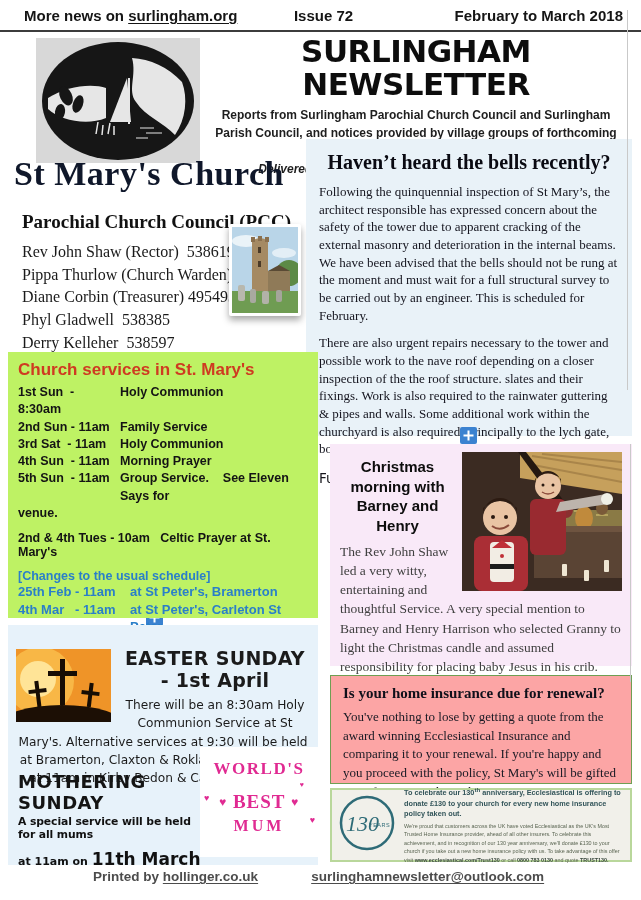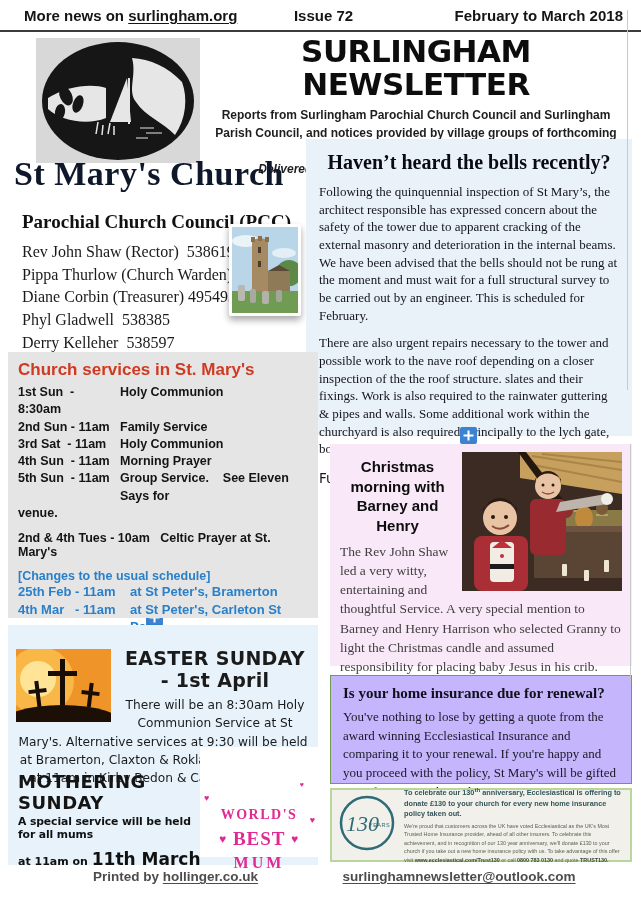--- a/index.html
+++ b/index.html
@@ -47,21 +47,21 @@
     margin-bottom:10px; color:#14141e; }
   #bells-note { margin-top:4px; display:flex; align-items:center; gap:6px;
     font-family:"DejaVu Sans", sans-serif; font-size:13.5px; font-weight:500; color:#16161c; }
 
   
   .plus-btn { width:17px; height:17px; cursor:pointer; }
   #plus1 { left:460px; top:427px; }
   #plus2 { left:146px; top:609px; }
 
   
-  #services-box { left:8px; top:352px; width:310px; height:266px; background:#e5e5e5;
+  #services-box { left:8px; top:352px; width:310px; height:266px; background:#bef264;
     padding:8px 10px; font-weight:700; color:#141414; }
   #services-heading { color:#cf3a21; font-size:17px; font-weight:800; margin-bottom:4px; }
   .svc-row { display:flex; font-size:12.5px; line-height:1.38; }
   .svc-when { width:102px; flex:none; }
   .svc-what { flex:1; }
   .svc-venue { font-size:12.5px; line-height:1.38; }
   #svc-tuesday { margin-top:9px; font-size:12.5px; }
   #changes-heading { margin-top:10px; color:#2a7fc9; font-size:12.5px; }
   .change-row { display:flex; color:#2a7fc9; font-size:13px; line-height:1.35; }
   .change-when { width:112px; flex:none; }
@@ -82,51 +82,51 @@
   #easter-heading { font-size:19px; font-weight:700; text-align:center; letter-spacing:0.3px; color:#1b1b1b; }
   #easter-body { font-size:12.2px; font-weight:500; line-height:1.5; text-align:center;
     margin-top:5px; color:#1b1b1b; }
   #mothering { position:absolute; left:10px; top:146px; width:192px; }
   #mothering-heading { font-size:18px; font-weight:700; letter-spacing:0.5px; color:#141414; }
   #mothering-line1 { font-size:10.8px; font-weight:600; margin-top:2px; letter-spacing:-0.1px; }
   #mothering-line2 { font-size:11px; font-weight:600; margin-top:8px; }
   #mothering-date { font-size:17px; font-weight:800; }
   #mum-card { position:absolute; left:192px; top:122px; width:118px; height:110px; background:#ffffff;
     text-align:center; font-family:"Liberation Serif", serif; font-weight:700; color:#e02a92; padding-top:12px; }
-  .mum-l1 { font-size:14px; letter-spacing:1.5px;margin-top:48px; }
-  .mum-l2 { font-size:19px; letter-spacing:1px; margin-top:5px; }
+  .mum-l1 { font-size:17px; letter-spacing:1.5px; }
+  .mum-l2 { font-size:19px; letter-spacing:1px; margin-top:12px; }
   .mum-l3 { font-size:16px; letter-spacing:3px; margin-top:4px; }
   .heart-inline { font-size:12px; vertical-align:2px; }
   .heart-mini { position:absolute; font-size:9px; }
   #heart-a { left:4px; top:46px; }
   #heart-b { right:3px; top:68px; }
   #heart-c { right:14px; top:34px; font-size:7px; }
 
   
-  #insurance-box { left:330px; top:675px; width:302px; height:109px; background:#c4b5fd;
+  #insurance-box { left:330px; top:675px; width:302px; height:109px; background:#fca5a5;
     border:1.5px solid #6f9e53; padding:9px 12px; }
   #insurance-heading { font-family:"Liberation Serif", serif; font-weight:700; font-size:15px; color:#10101a; }
   #insurance-body { font-family:"Liberation Serif", serif; font-size:13px; line-height:1.44;
     margin-top:6px; color:#1a1a24; }
 
   
   #ecc-box { left:330px; top:788px; width:302px; height:74px; background:#f1f0ea;
     border:2px solid #b9d79b; padding:4px 8px 4px 6px; display:flex; align-items:center; gap:8px; }
   #ecc-logo { flex:none; }
   #ecc-text { flex:1; }
   #ecc-headline { font-size:7.3px; font-weight:700; color:#33555a; line-height:1.4; }
   #ecc-small { font-size:5.4px; color:#5a6552; line-height:1.55; margin-top:3px; }
   #ecc-small .ecc-b { font-weight:800; color:#3c4a40; }
 
   
   #page-footer { left:0; right:0; top:869px; display:flex; align-items:baseline;
     color:#4c4c4c; font-size:13.5px; font-weight:600; padding:0 34px 0 40px; }
   #page-footer .f-left { flex:1.1; text-align:center; }
   #page-footer .f-center { flex:1; text-align:center; color:#3f3f3f; }
-  #page-footer .f-right { flex:1.2; text-align:center; }
+  #page-footer .f-right { flex:1.2; }
   .f-link { text-decoration:underline; text-underline-offset:2px; }
 
   .frame-line { position:absolute; width:1px; background:#c9c9c9; }
   #frame1 { left:627px; top:10px; height:380px; }
   #frame2 { left:630px; top:444px; height:238px; }
 </style>
 </head>
 <body>
 
 <div class="abs" id="page-header">

